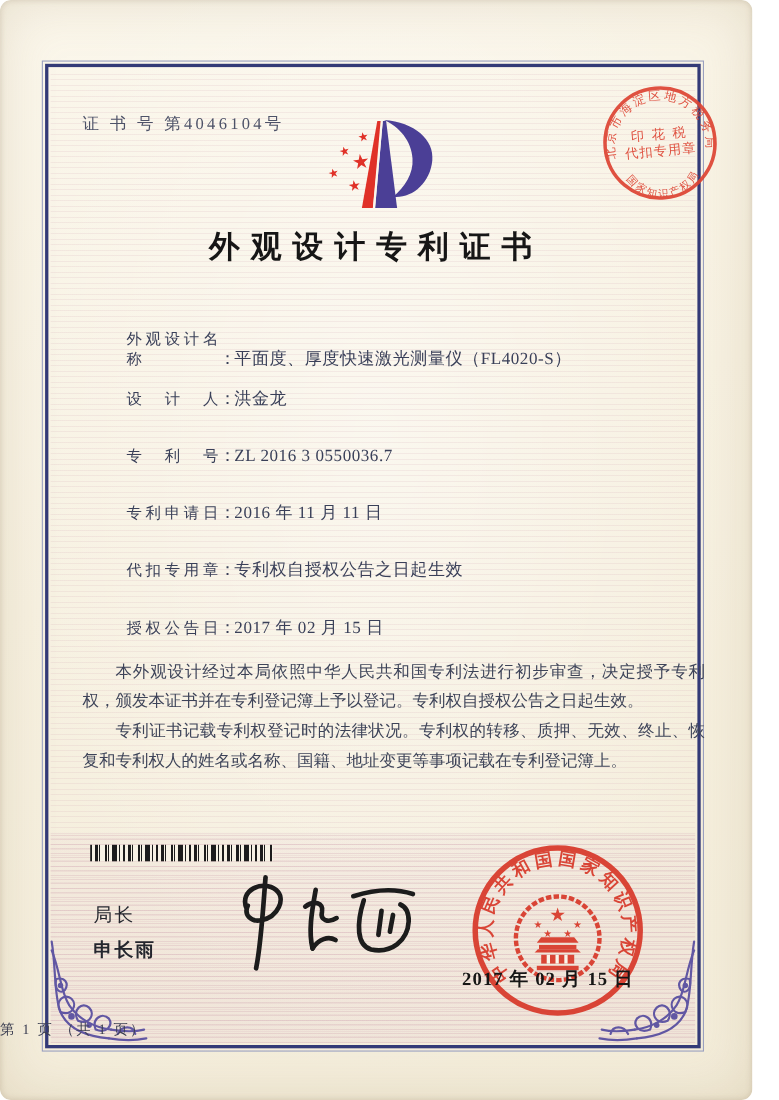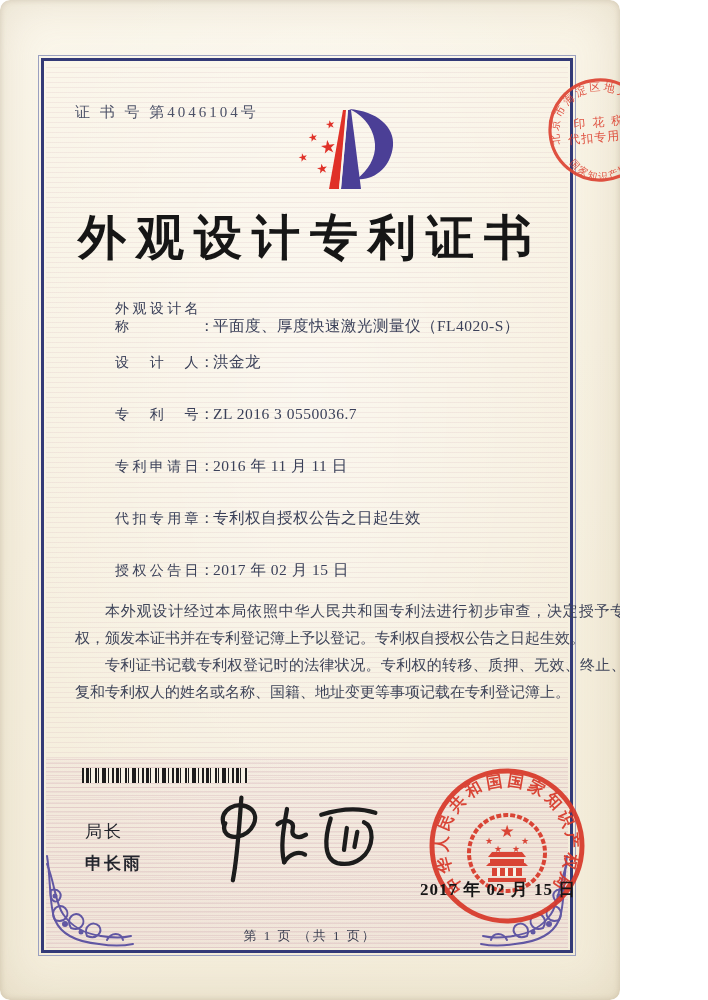--- a/index.html
+++ b/index.html
@@ -1,19 +1,19 @@
 <!DOCTYPE html>
 <html><head>
 <meta charset="utf-8">
 <style>
   * { margin:0; padding:0; box-sizing:border-box; }
   html,body { width:708px; height:1000px; }
   body { font-family:"Liberation Serif", serif; background:#ffffff; }
   .page {
-    position:relative; width:620px; height:1000px; overflow:hidden;
+    position:relative; width:684px; height:1000px; overflow:hidden;
     background:
       radial-gradient(ellipse at 50% 40%, rgba(255,255,255,0.45), rgba(0,0,0,0) 70%),
       linear-gradient(160deg, #fbf7ec 0%, #f7f1e1 45%, #f3ecd9 100%);
     border-radius:10px;
     box-shadow: inset 0 0 50px rgba(165,140,95,0.22), inset 0 0 6px rgba(120,100,70,0.25);
   }
   
   .frame-outer { position:absolute; left:38px; top:55px; right:44px; bottom:44px;
     border:1px solid #9aa0c0; }
   .frame-inner { position:absolute; inset:2px; border:3px solid #333a77; }
@@ -27,21 +27,21 @@
     background:
       repeating-linear-gradient(0deg, rgba(196,140,160,0.22) 0 1px, rgba(0,0,0,0) 1px 4px),
       linear-gradient(rgba(222,190,205,0.10), rgba(222,190,205,0.18));
   }
   .cert-number { position:absolute; left:75px; top:103px; font-size:15px;
     letter-spacing:3px; color:#4d5268; }
   .logo { position:absolute; left:291px; top:101px; width:120px; height:98px; }
   .tax-stamp { position:absolute; left:544px; top:74px; width:112px; height:112px;
     transform:rotate(-5deg); opacity:0.92; }
   .title { position:absolute; left:0; top:206px; width:100%; text-align:center;
-    font-size:48px; font-weight:600; letter-spacing:10px; color:#161616; }
+    font-size:28px; font-weight:600; letter-spacing:10px; color:#161616; }
   .fields { position:absolute; left:75px; top:300px; width:560px; }
   .field-row { height:52px; font-size:15.5px; color:#3a4059; letter-spacing:0.5px;margin-left:40px; }
   .field-label { display:inline-block; width:84px; font-size:14px;
     text-align:justify; text-align-last:justify; vertical-align:baseline; }
   .field-colon { display:inline-block; width:14px; }
   .field-value { font-size:15.5px; }
   .paragraphs { position:absolute; left:74px; top:597px; width:568px;
     font-size:15px; line-height:26.5px; color:#3e4459; text-align:justify; }
   .paragraphs p { text-indent:2em; margin:1px; }
   .barcode { position:absolute; left:82px; top:768px; width:166px; height:15px;
@@ -51,21 +51,21 @@
       #1c1c1c 16px 17px, #f6f1e4 17px 20px, #1c1c1c 20px 24px, #f6f1e4 24px 26px,
       #1c1c1c 26px 27px, #f6f1e4 27px 30px); }
   .seal { position:absolute; left:426px; top:765px; width:162px; height:162px; opacity:0.93; }
   .issue-date { position:absolute; left:420px; top:878px; font-size:17px; font-weight:700;
     color:#161616; letter-spacing:1px; z-index:6; }
   .issuer-title { position:absolute; left:85px; top:820px; font-size:17px; font-weight:400;
     color:#24262e; font-family:"Liberation Sans", sans-serif; letter-spacing:2px; }
   .issuer-name { position:absolute; left:85px; top:852px; font-size:17px; font-weight:700;
     color:#24262e; font-family:"Liberation Sans", sans-serif; letter-spacing:2px; }
   .signature { position:absolute; left:192px; top:790px; width:190px; height:95px; }
-  .footer { position:absolute; left:0; top:927px; width:100%; text-align:center;
+  .footer { position:absolute; left:0; top:927px; width:100%; text-align:left;
     font-size:13px; letter-spacing:2px; color:#3c3f52; z-index:6; }
   .ornament { position:absolute; width:96px; height:96px; z-index:3; }
   .ornament.left { left:41px; top:854px; }
   .ornament.right { right:47px; top:854px; transform:scaleX(-1); }
   .content { position:relative; z-index:5; }
 </style>
 </head>
 <body>
 
 <div class="page">

